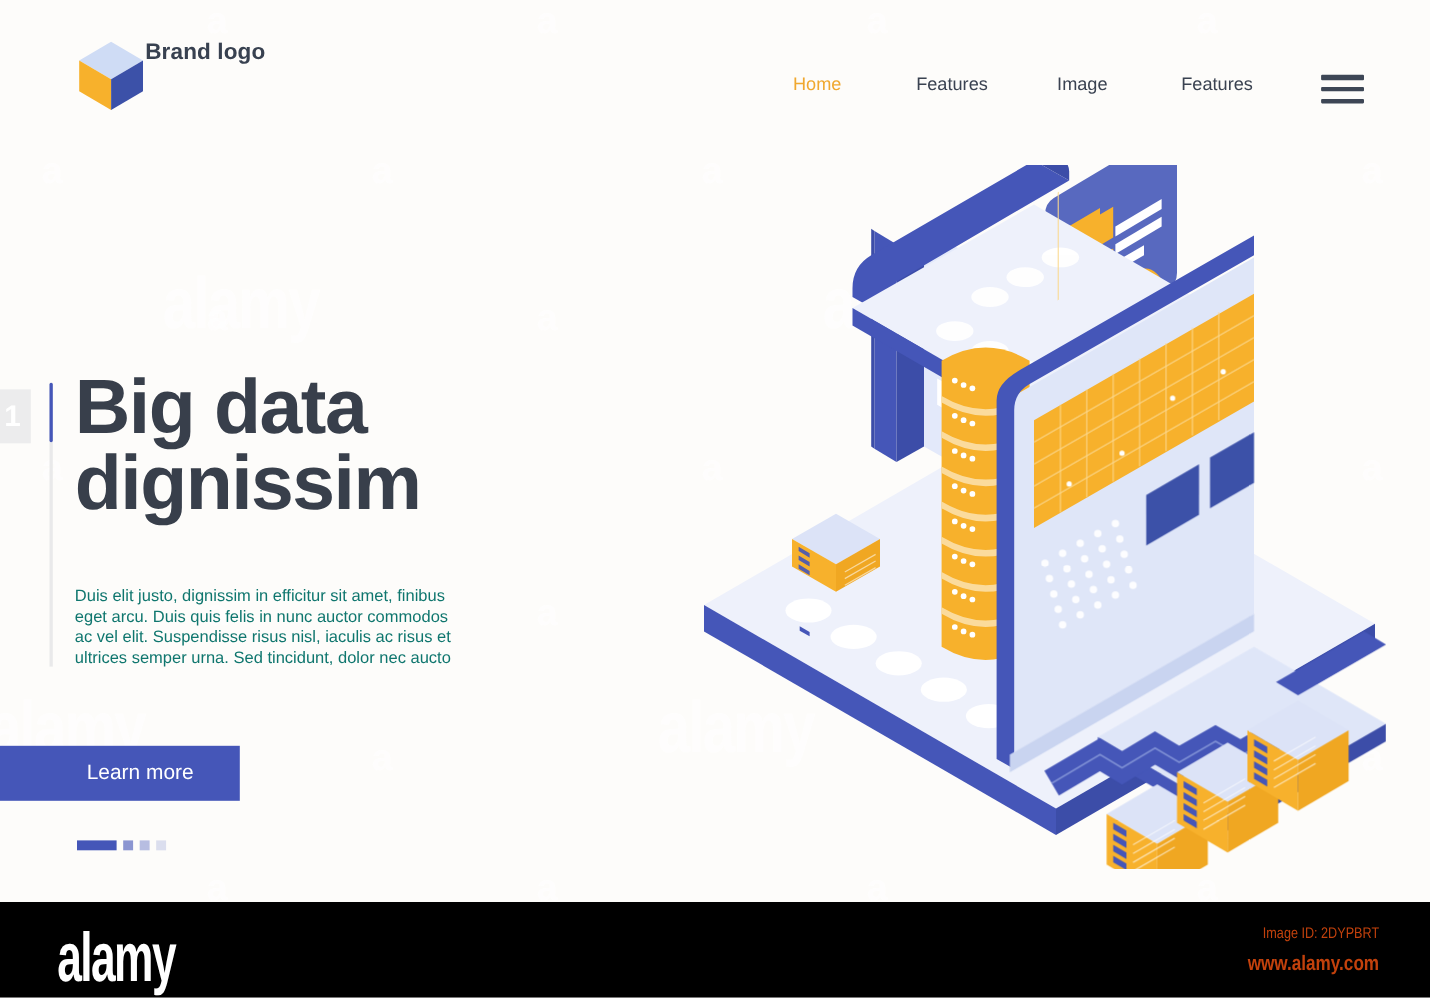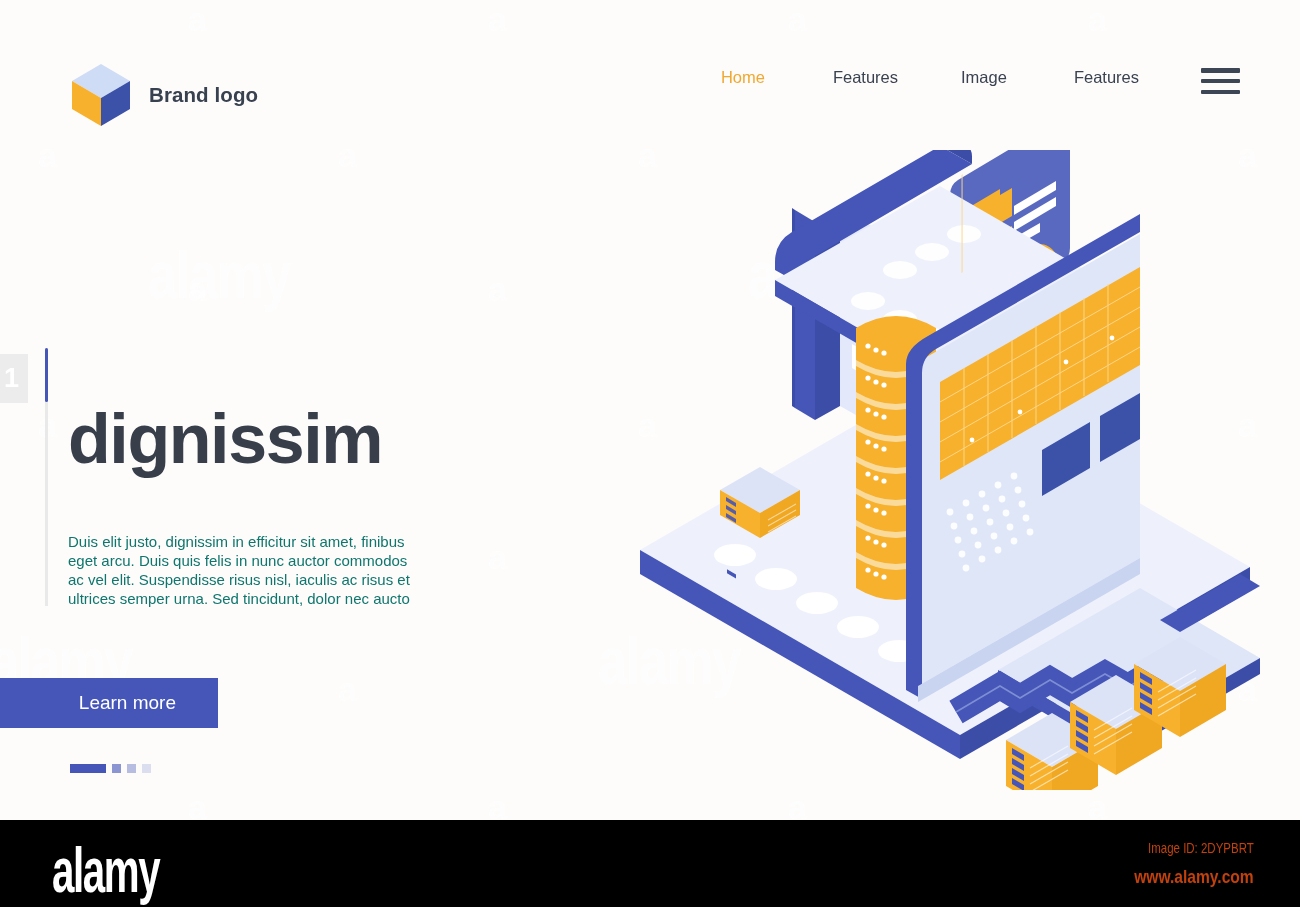--- a/index.html
+++ b/index.html
@@ -45,22 +45,22 @@
     user-select: none;
   }
 
   
   .header {
     position: absolute; top: 0; left: 0;
     width: 1300px; height: 162px;
     z-index: 20;
   }
   .brand {
-    position: absolute; left: 70px; top: 62px;
-    display: flex; align-items: center; gap: 17px;
+    position: absolute; left: 70px; top: 36px;
+    display: flex; align-items: flex-start; 
   }
   .cube { position: relative; width: 62px; height: 66px; }
   .cube svg { display: block; }
   .brand-name {
     font-size: 20.5px; font-weight: 700; color: #384150;
     letter-spacing: .1px; white-space: nowrap;
   }
   .nav {
     position: absolute; right: 60px; top: 68px;
     display: flex; align-items: flex-start; margin-left: 11px;
@@ -257,21 +257,21 @@
 
   <div class="hero">
 
     <div class="slide-badge">1</div>
 
     <div class="rail">
       <div class="rail-fill"></div>
     </div>
 
     <h1 class="headline">
-      <br>
+      <span>Big data</span><br>
       <span>dignissim</span>
     </h1>
 
     <p class="subcopy">Duis elit justo, dignissim in efficitur sit amet, finibus eget arcu. Duis quis felis in nunc auctor commodos ac vel elit. Suspendisse risus nisl, iaculis ac risus et ultrices semper urna. Sed tincidunt, dolor nec aucto</p>
 
     <button class="cta">Learn more</button>
 
     <div class="dots">
       <span class="dot-wide"></span>
       <span class="dot o2"></span>

